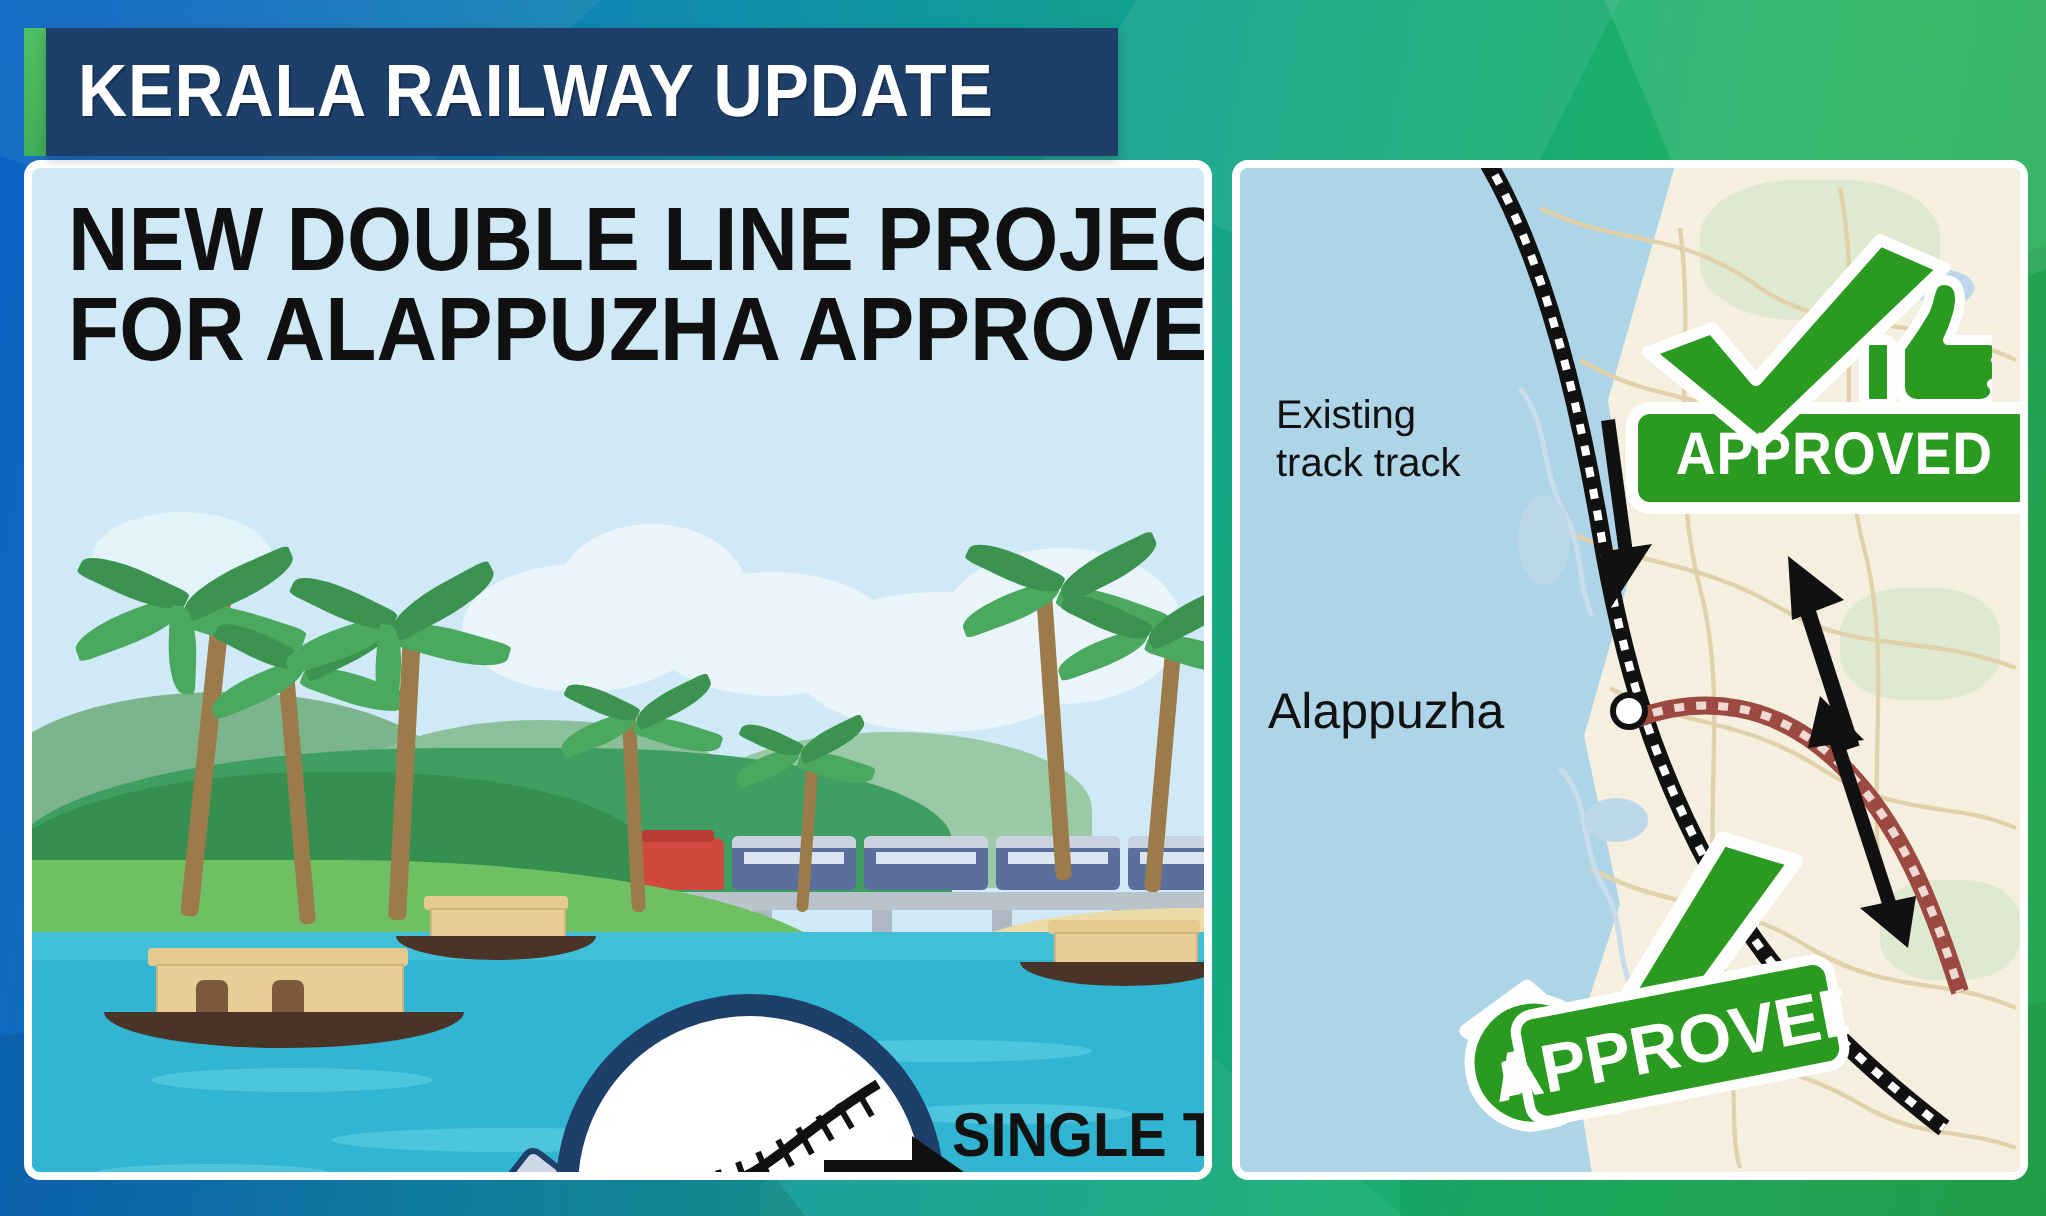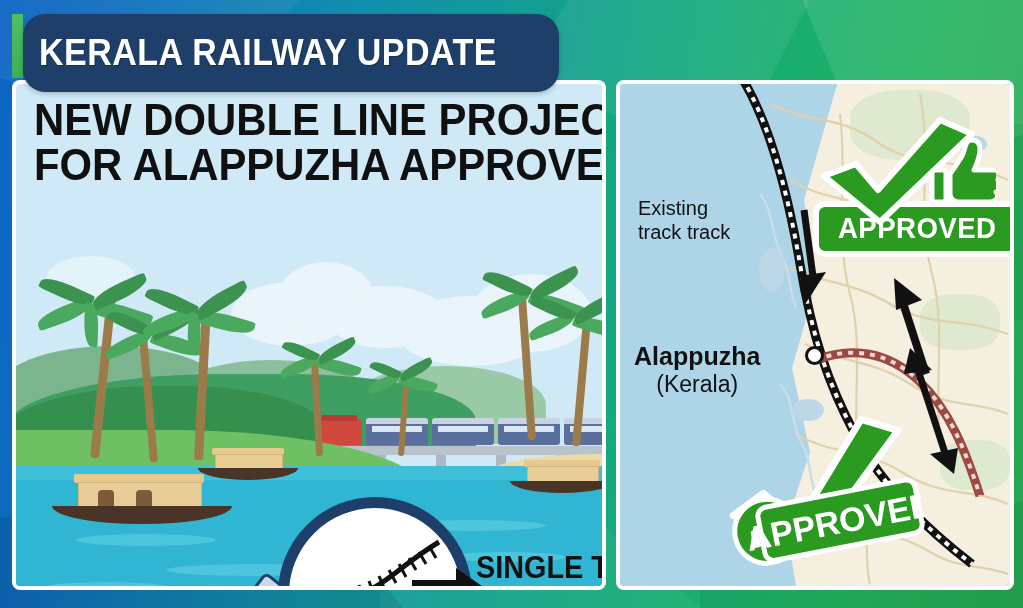--- a/index.html
+++ b/index.html
@@ -25,23 +25,23 @@
   .f5{left:0;top:470px;width:420px;height:160px;background:rgba(0,0,0,.10);
       clip-path:polygon(0 30%,70% 0,100% 100%,0 100%);}
   .f6{left:380px;top:520px;width:360px;height:120px;background:rgba(255,255,255,.05);
       clip-path:polygon(0 60%,60% 0,100% 100%,0 100%);}
   .f7{left:700px;top:500px;width:330px;height:130px;background:rgba(0,0,0,.06);
       clip-path:polygon(0 40%,100% 0,100% 100%,0 100%);}
 
   
   .hdr-accent{position:absolute;left:12px;top:14px;width:11px;height:64px;
     background:linear-gradient(180deg,#4fbf63,#3fae58);z-index:5;}
-  .hdr-bar{position:absolute;left:23px;top:14px;height:78px;
+  .hdr-bar{position:absolute;left:23px;top:14px;height:64px;
     background:#1d3f69;display:flex;align-items:center;padding:0 22px 0 16px;z-index:5;
-    box-shadow:0 2px 5px rgba(0,0,0,.22);border-radius:22px;}
+    box-shadow:0 2px 5px rgba(0,0,0,.22);}
   .hdr-title{color:#fff;font-size:37px;font-weight:bold;letter-spacing:.5px;
     font-family:"Liberation Sans Narrow","Liberation Sans",sans-serif;
     transform:scaleX(.92);transform-origin:left center;white-space:nowrap;
     text-shadow:1px 1px 0 rgba(0,0,0,.25);}
 
   
   .panel{position:absolute;overflow:hidden;border-radius:4px;
     box-shadow:0 0 0 4px #ffffff;}
   .left-panel{left:16px;top:84px;width:586px;height:502px;background:#cfe9f6;}
   .right-panel{left:620px;top:84px;width:390px;height:502px;background:#aed4e8;}
@@ -111,21 +111,21 @@
   .sd-line{color:#121212;font-size:31px;font-weight:bold;line-height:1.04;
     font-family:"Liberation Sans Narrow","Liberation Sans",sans-serif;
     transform:scaleX(.93);transform-origin:left center;white-space:nowrap;}
 
   
   .sea{position:absolute;inset:0;background:#aed4e8;}
   .land{position:absolute;left:118px;top:-10px;width:300px;height:525px;background:#f4efdf;
     clip-path:polygon(34% 0,100% 0,100% 100%,20% 100%,16% 86%,24% 72%,18% 56%,26% 40%,22% 24%);}
   .green-patch{position:absolute;background:#dfe9cf;border-radius:40%;}
   .map-label{position:absolute;z-index:9;}
-  .lbl-main{font-size:25px;font-weight:bold;color:#111;white-space:nowrap;}
+  .lbl-main{font-size:25px;font-weight:normal;color:#111;white-space:nowrap;}
   .lbl-sub{font-size:23px;color:#111;text-align:center;}
   .lbl-exist{font-size:20px;color:#111;line-height:1.2;}
   .city-dot{position:absolute;width:19px;height:19px;border-radius:50%;background:#fff;
     border:3px solid #111;box-sizing:border-box;z-index:10;}
 
   .badge{position:absolute;z-index:12;}
   .badge-box{background:#2a9a21;border:3px solid #fff;border-radius:9px;
     padding:4px 12px 6px 12px;box-shadow:0 0 0 3px rgba(255,255,255,.95);}
   .badge-text{color:#fff;font-size:30px;font-weight:bold;letter-spacing:.5px;
     font-family:"Liberation Sans Narrow","Liberation Sans",sans-serif;
@@ -375,21 +375,20 @@
       <path d="M10,2 L32,24 L4,28 Z" fill="#111"></path>
       <path d="M54,128 L30,108 L58,102 Z" fill="#111"></path>
     </svg>
 
     <div class="map-label" style="left:18px;top:112px;">
       <div class="lbl-exist">Existing</div>
       <div class="lbl-exist">track track</div>
     </div>
     <div class="map-label" style="left:14px;top:258px;">
       <div class="lbl-main">Alappuzha</div>
-      <div class="lbl-sub">(Kerala)</div>
     </div>
     <div class="city-dot" style="left:185px;top:262px;"></div>
 
     <div class="badge" style="left:196px;top:28px;">
       <svg width="180" height="120" viewBox="0 0 180 120" style="display:block;margin-bottom:-28px;">
         <path d="M8,64 L40,52 L62,78 L124,8 L156,22 L64,110 Z" fill="#2a9a21" stroke="#fff" stroke-width="6" stroke-linejoin="round"></path>
         <g transform="translate(116,28)">
           <path d="M18,34 C18,34 24,26 30,16 C34,9 32,0 40,0 C48,0 50,8 46,20 C44,26 42,30 42,30 L62,30 C68,30 70,36 66,40 C70,42 70,50 64,52 C68,56 64,62 58,62 L26,62 C22,62 18,58 18,54 Z" fill="#2a9a21" stroke="#fff" stroke-width="5" stroke-linejoin="round"></path>
           <rect x="0" y="30" width="14" height="32" rx="3" fill="#2a9a21" stroke="#fff" stroke-width="5"></rect>
         </g>

